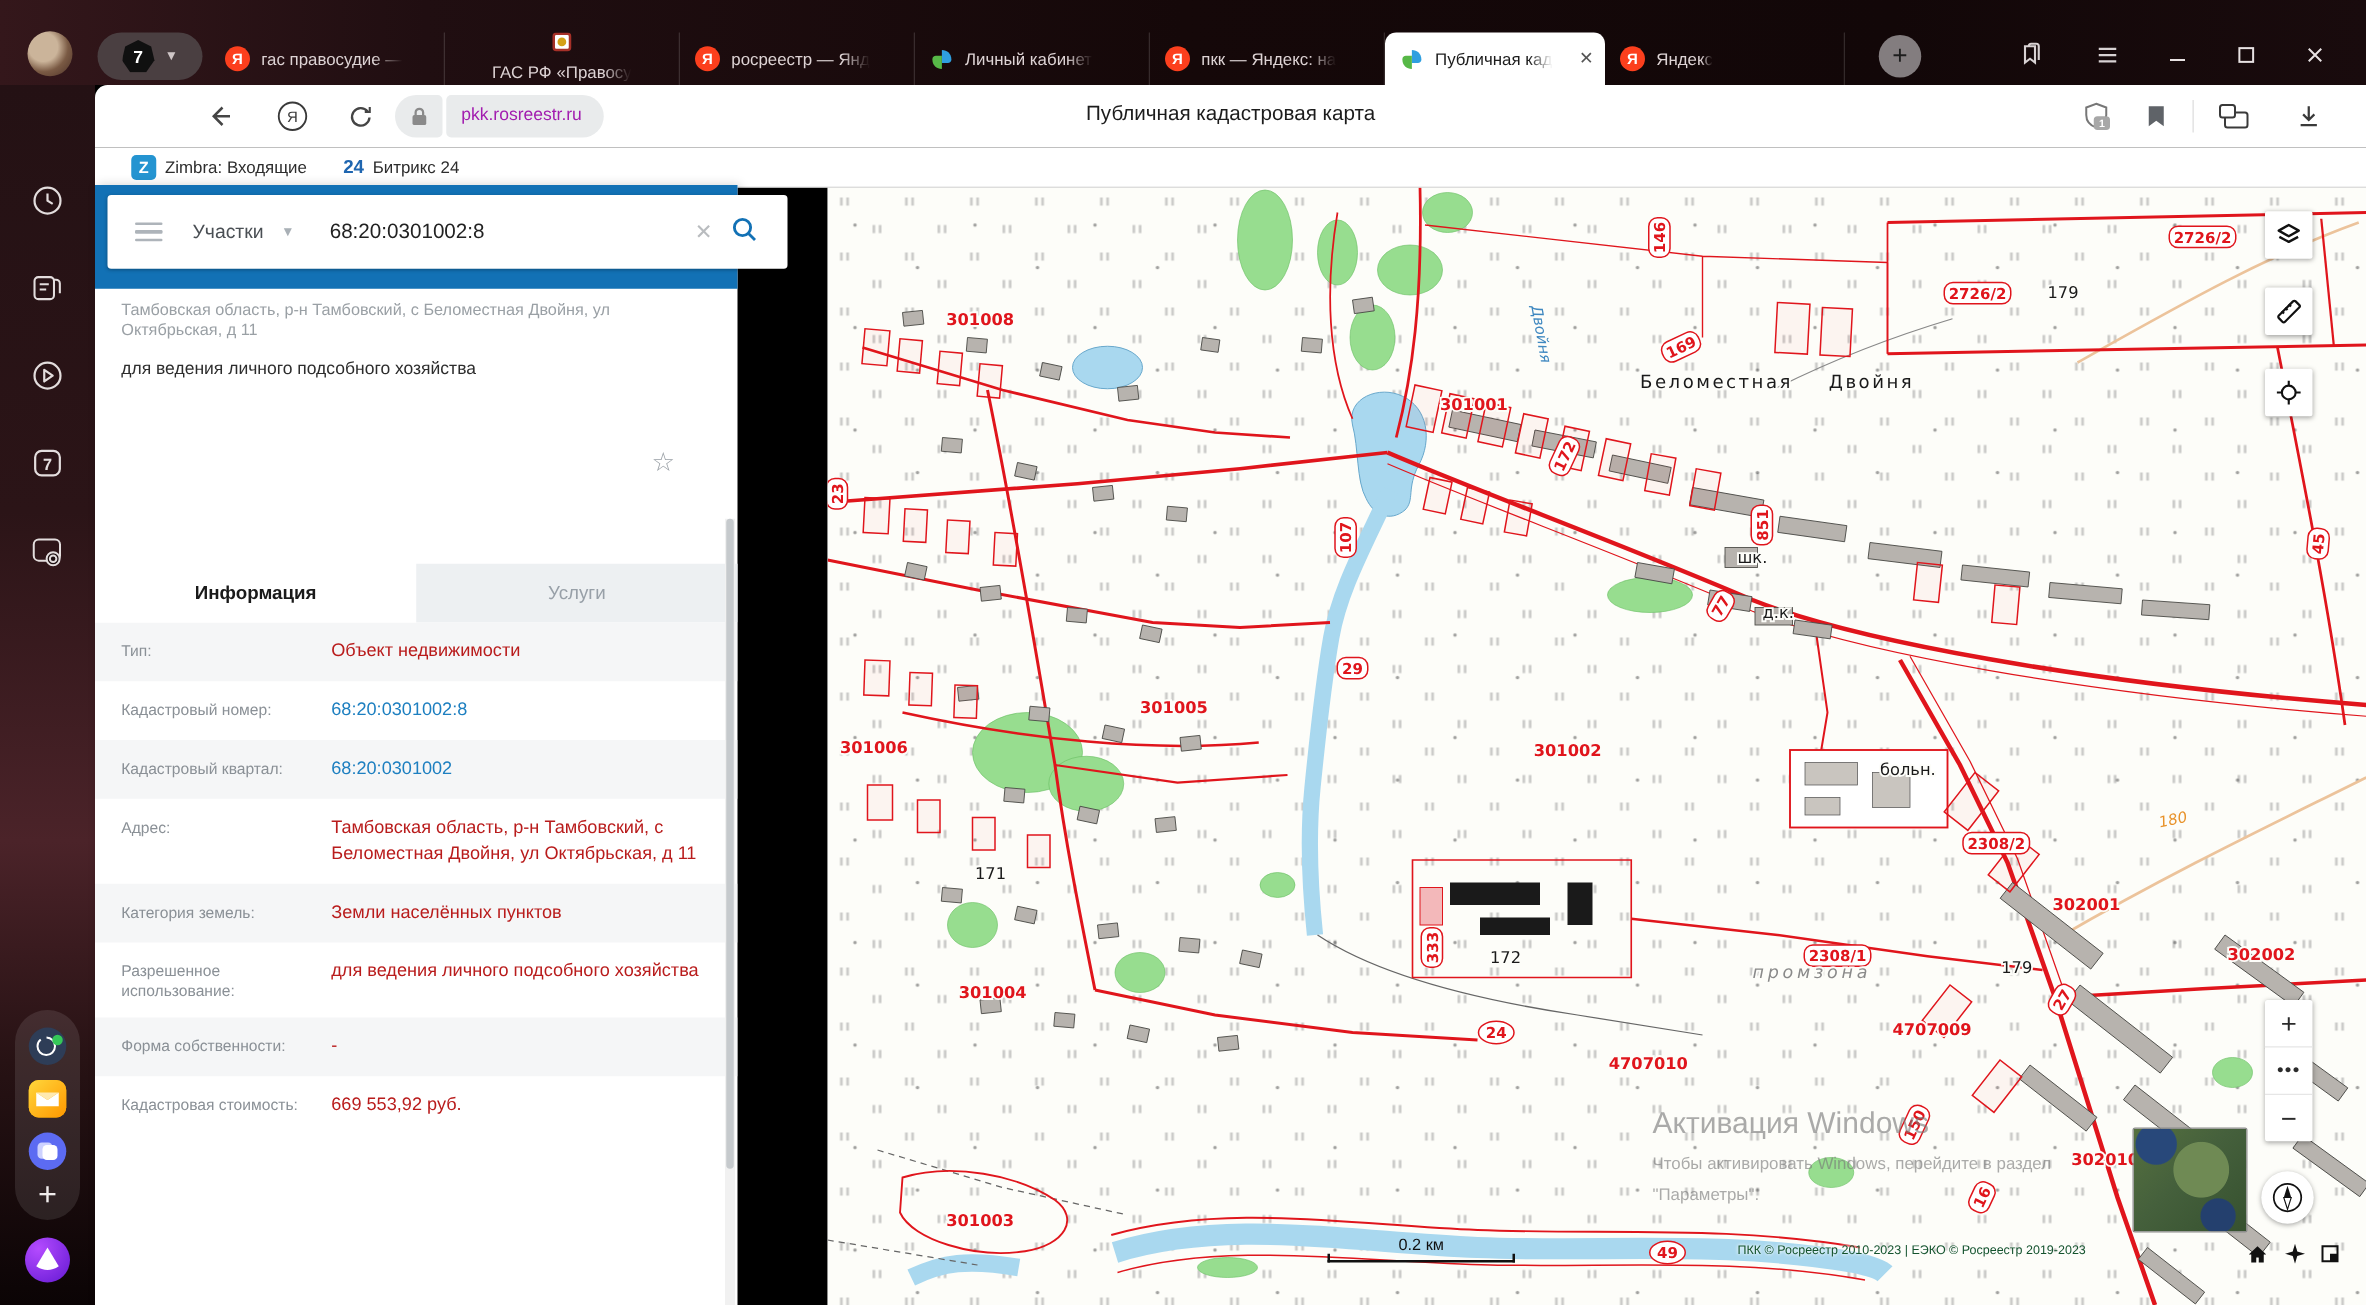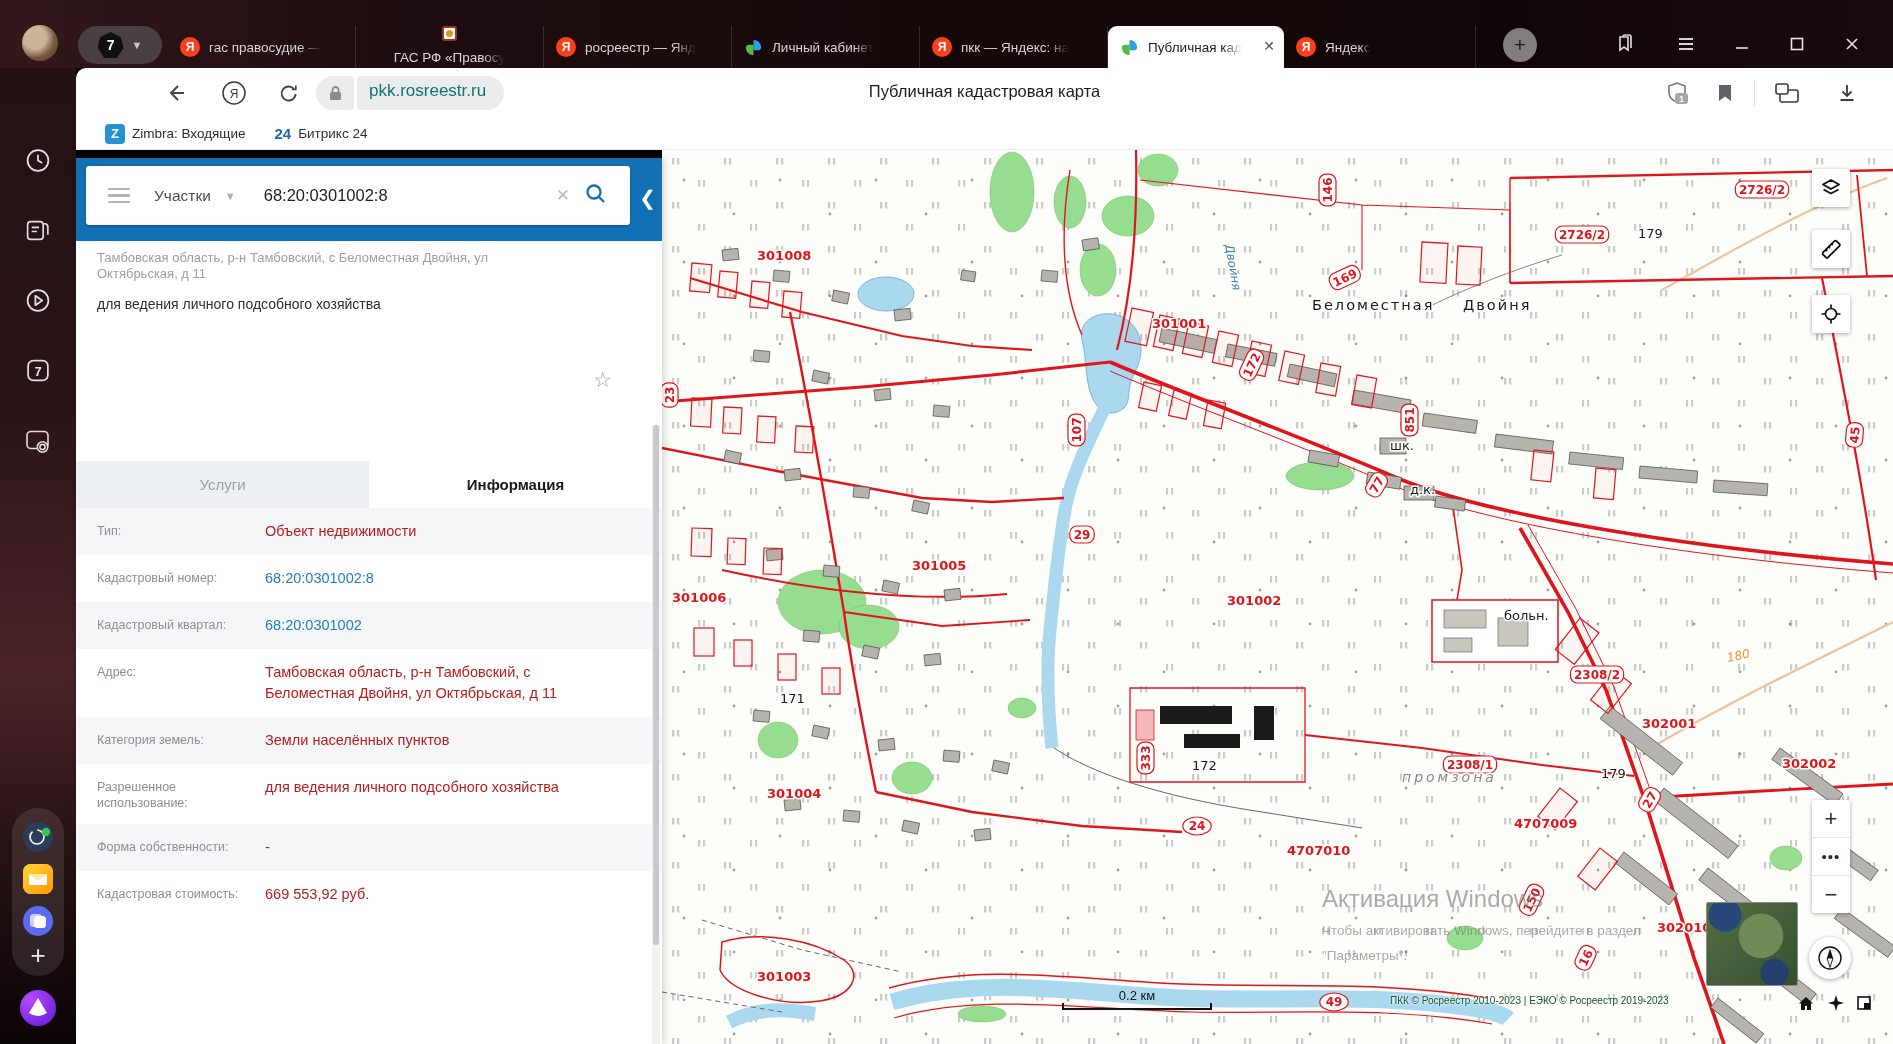--- a/index.html
+++ b/index.html
@@ -19,33 +19,33 @@
   .fav-y{background:#fc3f1d;color:#fff;font-size:12px;font-weight:bold}
   .fav-g{background:#fff;border:2px solid #a63028;border-radius:3px;width:15px;height:15px;box-sizing:border-box;position:relative}
   .fav-g::after{content:"";position:absolute;left:2px;top:2px;width:7px;height:7px;background:#d4a017;border-radius:50%}
   #newtab{position:absolute;left:1503px;top:28px;width:34px;height:34px;border-radius:50%;background:#837d7f;color:#1d1d1d;font-size:21px;display:flex;align-items:center;justify-content:center;cursor:pointer}
   .tbicon{position:absolute;top:30px;width:28px;height:28px;display:flex;align-items:center;justify-content:center;cursor:pointer}
   
   #toolbar{position:absolute;left:76px;top:68px;width:1817px;height:50px;background:#fff;border-top-left-radius:10px}
   .navbtn{position:absolute;top:9px;width:32px;height:32px;display:flex;align-items:center;justify-content:center;cursor:pointer;border-radius:16px}
   #urlbox{position:absolute;left:240px;top:8px;height:34px;display:flex;gap:3px;cursor:pointer}
   #urlbox .lock{width:38px;background:#e9ebec;border-radius:17px 4px 4px 17px;display:flex;align-items:center;justify-content:center}
-  #urlbox .url{background:#e9ebec;border-radius:4px 17px 17px 4px;display:flex;align-items:center;padding:0 18px 4px 12px;font-size:17px;color:#0f766e}
+  #urlbox .url{background:#e9ebec;border-radius:4px 17px 17px 4px;display:flex;align-items:center;padding:0 18px 4px 12px;font-size:14px;color:#a21caf}
   #pagetitle{position:absolute;left:0;right:0;top:14px;text-align:center;font-size:16.5px;color:#1c1c1c}
   
   #bmbar{position:absolute;left:76px;top:118px;width:1817px;height:32px;background:#fff;display:flex;align-items:center;border-bottom:1px solid #ececec;box-sizing:border-box}
   .bm{display:flex;align-items:center;gap:7px;margin-left:29px;font-size:13.5px;color:#2d2d2d;cursor:pointer}
   .bm .zic{width:20px;height:20px;border-radius:4px;background:#2494d1;color:#fff;font-weight:bold;font-size:13px;display:flex;align-items:center;justify-content:center}
   .bm .b24{color:#1f66b0;font-weight:bold;font-size:15px}
   
   #rail{position:absolute;left:0;top:68px;width:76px;bottom:0;background:linear-gradient(#241114 0%,#2b1417 35%,#4b2329 62%,#271214 80%,#0b0405 100%)}
   .dock{position:absolute;left:50%;transform:translateX(-50%);cursor:pointer}
   #dockgroup{position:absolute;left:12px;top:740px;width:52px;height:168px;border-radius:26px;background:rgba(255,255,255,.10)}
   
-  #panel{position:absolute;left:76px;top:158px;width:586px;bottom:0;background:#fff;z-index:6;box-shadow:2px 0 8px rgba(0,0,0,.18)}
+  #panel{position:absolute;left:76px;top:148px;width:514px;bottom:0;background:#fff;z-index:6;box-shadow:2px 0 8px rgba(0,0,0,.18)}
   #bluebar{position:absolute;left:0;top:0;width:100%;height:83px;background:#1271b5}
   #searchbox{position:absolute;left:10px;top:8px;width:544px;height:59px;background:#fff;border-radius:3px;display:flex;align-items:center;box-shadow:0 1px 3px rgba(0,0,0,.3)}
   #burger{margin-left:22px;width:22px;cursor:pointer}
   #burger div{height:2.5px;background:#aeb4ba;margin:4px 0;border-radius:1px}
   #cat{margin-left:24px;font-size:15.5px;color:#4a4f54;cursor:pointer;display:flex;align-items:center;gap:14px}
   #cat .cchev{color:#a9b0b6;font-size:11px}
   #searchinput{border:none;outline:none;font-size:16.5px;color:#222;margin-left:26px;width:230px;font-family:"Liberation Sans",sans-serif}
   #clearx{color:#b9bcbf;font-size:17px;margin-left:60px;cursor:pointer}
   #collapse{position:absolute;right:6px;top:30px;color:#fff;font-size:20px;cursor:pointer;line-height:20px}
   #phead{position:absolute;left:0;top:83px;width:100%}
@@ -674,22 +674,22 @@
       </span>
     </div>
     <div id="collapse">❮</div>
   </div>
   <div id="phead">
     <div id="paddr">Тамбовская область, р-н Тамбовский, с Беломестная Двойня, ул Октябрьская, д 11</div>
     <div id="pusage">для ведения личного подсобного хозяйства</div>
     <div id="star">☆</div>
   </div>
   <div id="ptabs">
+    <div class="ptab on">Информация</div>
     <div class="ptab off">Услуги</div>
-    <div class="ptab on">Информация</div>
   </div>
   <div id="itable">
       <div class="irow">
         <div class="k">Тип:</div>
         <div class="v">Объект недвижимости</div>
       </div>
       <div class="irow">
         <div class="k">Кадастровый номер:</div>
         <div class="v link">68:20:0301002:8</div>
       </div>

